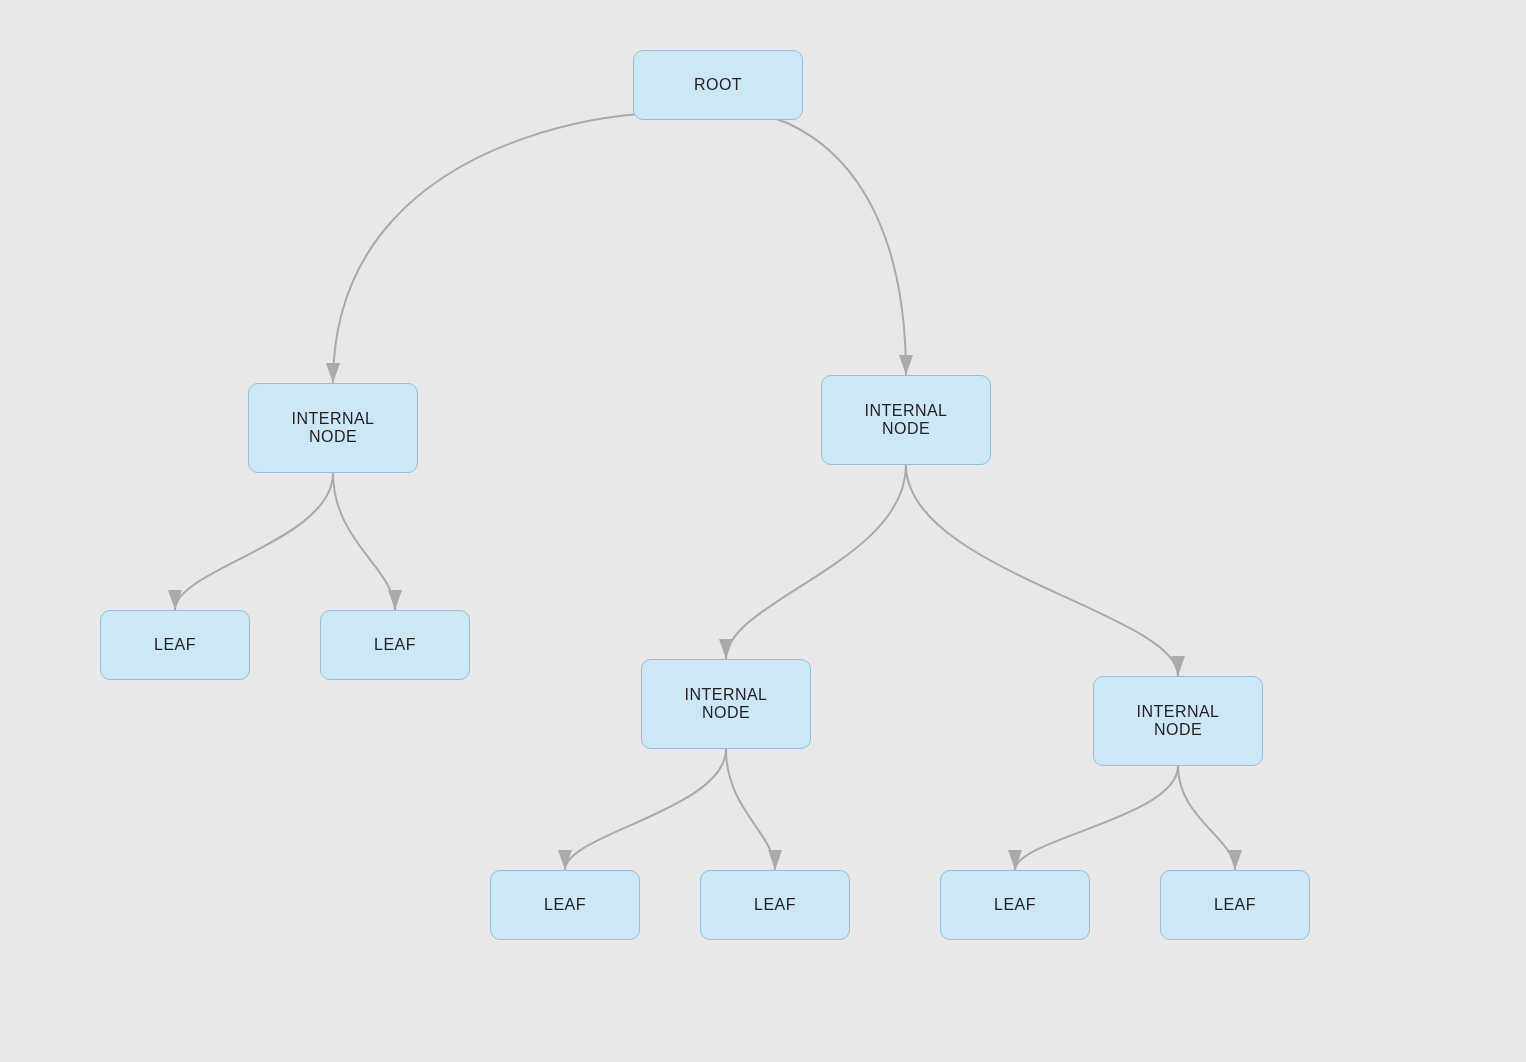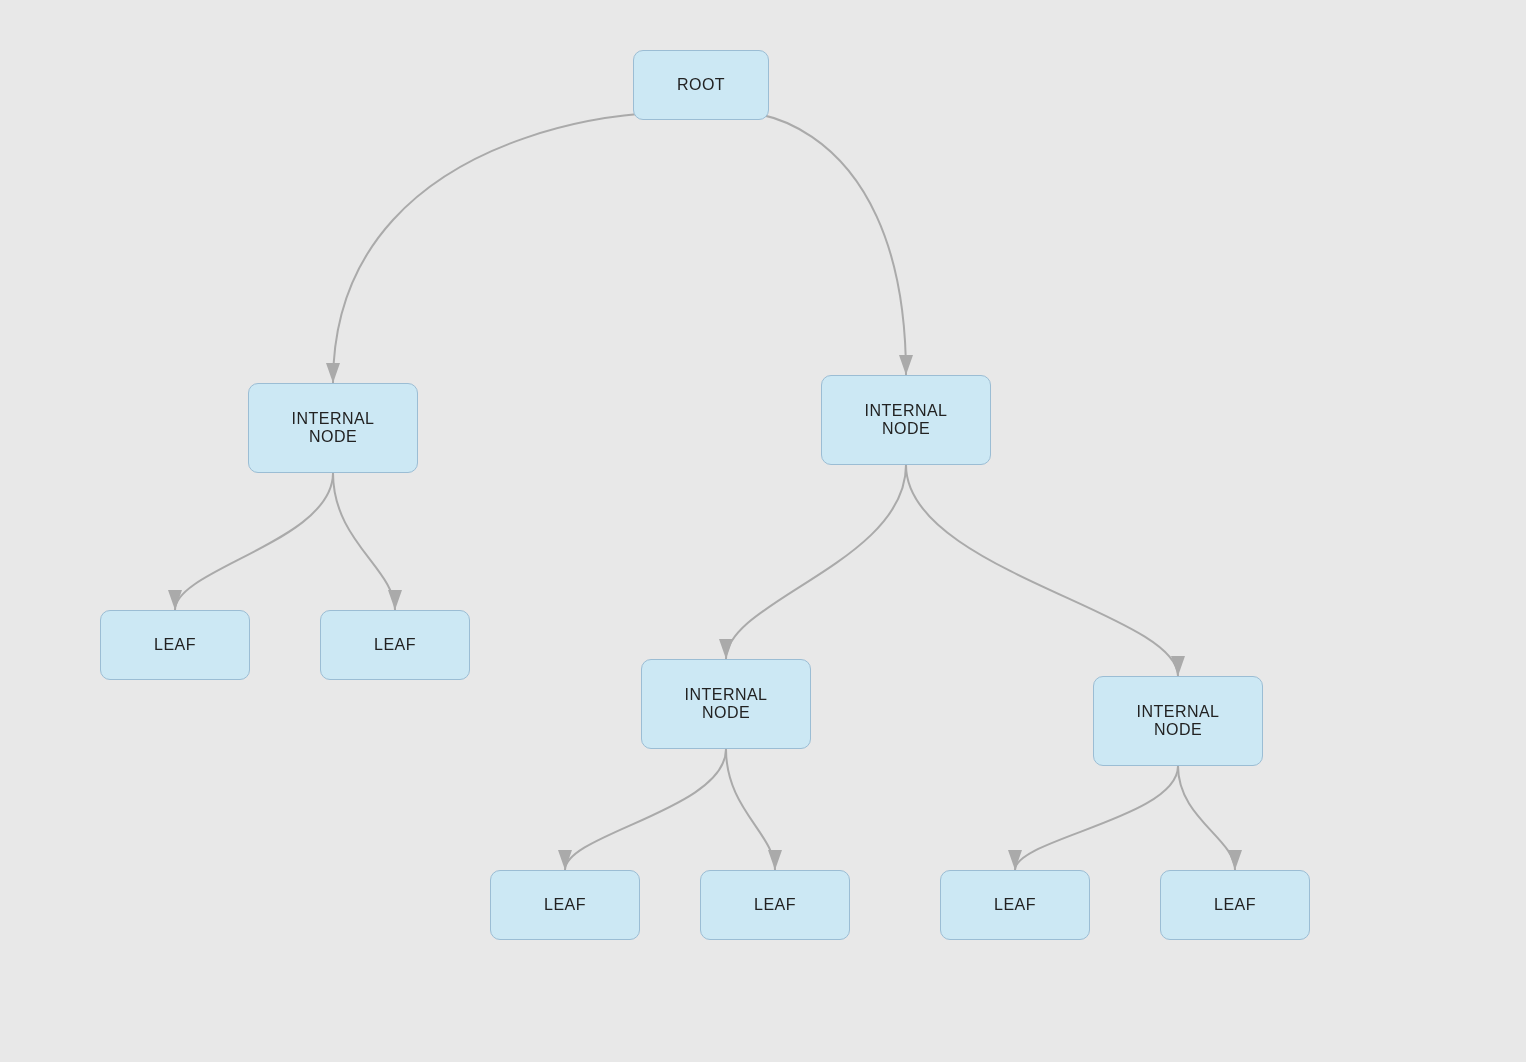--- a/index.html
+++ b/index.html
@@ -55,21 +55,21 @@
       <path d="M 718 120 C 718 100, 906 100, 906 375" fill="none" stroke="#aaaaaa" stroke-width="2" marker-end="url(#arrowhead)"></path>
       <path d="M 333 473 C 333 541.5, 175 568.9, 175 610" fill="none" stroke="#aaaaaa" stroke-width="2" marker-end="url(#arrowhead)"></path>
       <path d="M 333 473 C 333 541.5, 395 568.9, 395 610" fill="none" stroke="#aaaaaa" stroke-width="2" marker-end="url(#arrowhead)"></path>
       <path d="M 906 465 C 906 562, 726 600.8, 726 659" fill="none" stroke="#aaaaaa" stroke-width="2" marker-end="url(#arrowhead)"></path>
       <path d="M 906 465 C 906 570.5, 1178 612.7, 1178 676" fill="none" stroke="#aaaaaa" stroke-width="2" marker-end="url(#arrowhead)"></path>
       <path d="M 726 749 C 726 809.5, 565 833.7, 565 870" fill="none" stroke="#aaaaaa" stroke-width="2" marker-end="url(#arrowhead)"></path>
       <path d="M 726 749 C 726 809.5, 775 833.7, 775 870" fill="none" stroke="#aaaaaa" stroke-width="2" marker-end="url(#arrowhead)"></path>
       <path d="M 1178 766 C 1178 818, 1015 838.8, 1015 870" fill="none" stroke="#aaaaaa" stroke-width="2" marker-end="url(#arrowhead)"></path>
       <path d="M 1178 766 C 1178 818, 1235 838.8, 1235 870" fill="none" stroke="#aaaaaa" stroke-width="2" marker-end="url(#arrowhead)"></path>
     </svg>
-<div class="node" style="left: 633px; top: 50px; width: 136px; height: 70px; white-space: pre-line;">ROOT</div>
+<div class="node" style="left: 633px; top: 50px; width: 170px; height: 70px; white-space: pre-line;">ROOT</div>
     <div class="node" style="left: 248px; top: 383px; width: 170px; height: 90px; white-space: pre-line;">INTERNAL
 NODE</div>
     <div class="node" style="left: 821px; top: 375px; width: 170px; height: 90px; white-space: pre-line;">INTERNAL
 NODE</div>
     <div class="node" style="left: 100px; top: 610px; width: 150px; height: 70px; white-space: pre-line;">LEAF</div>
     <div class="node" style="left: 320px; top: 610px; width: 150px; height: 70px; white-space: pre-line;">LEAF</div>
     <div class="node" style="left: 641px; top: 659px; width: 170px; height: 90px; white-space: pre-line;">INTERNAL
 NODE</div>
     <div class="node" style="left: 1093px; top: 676px; width: 170px; height: 90px; white-space: pre-line;">INTERNAL
 NODE</div>

